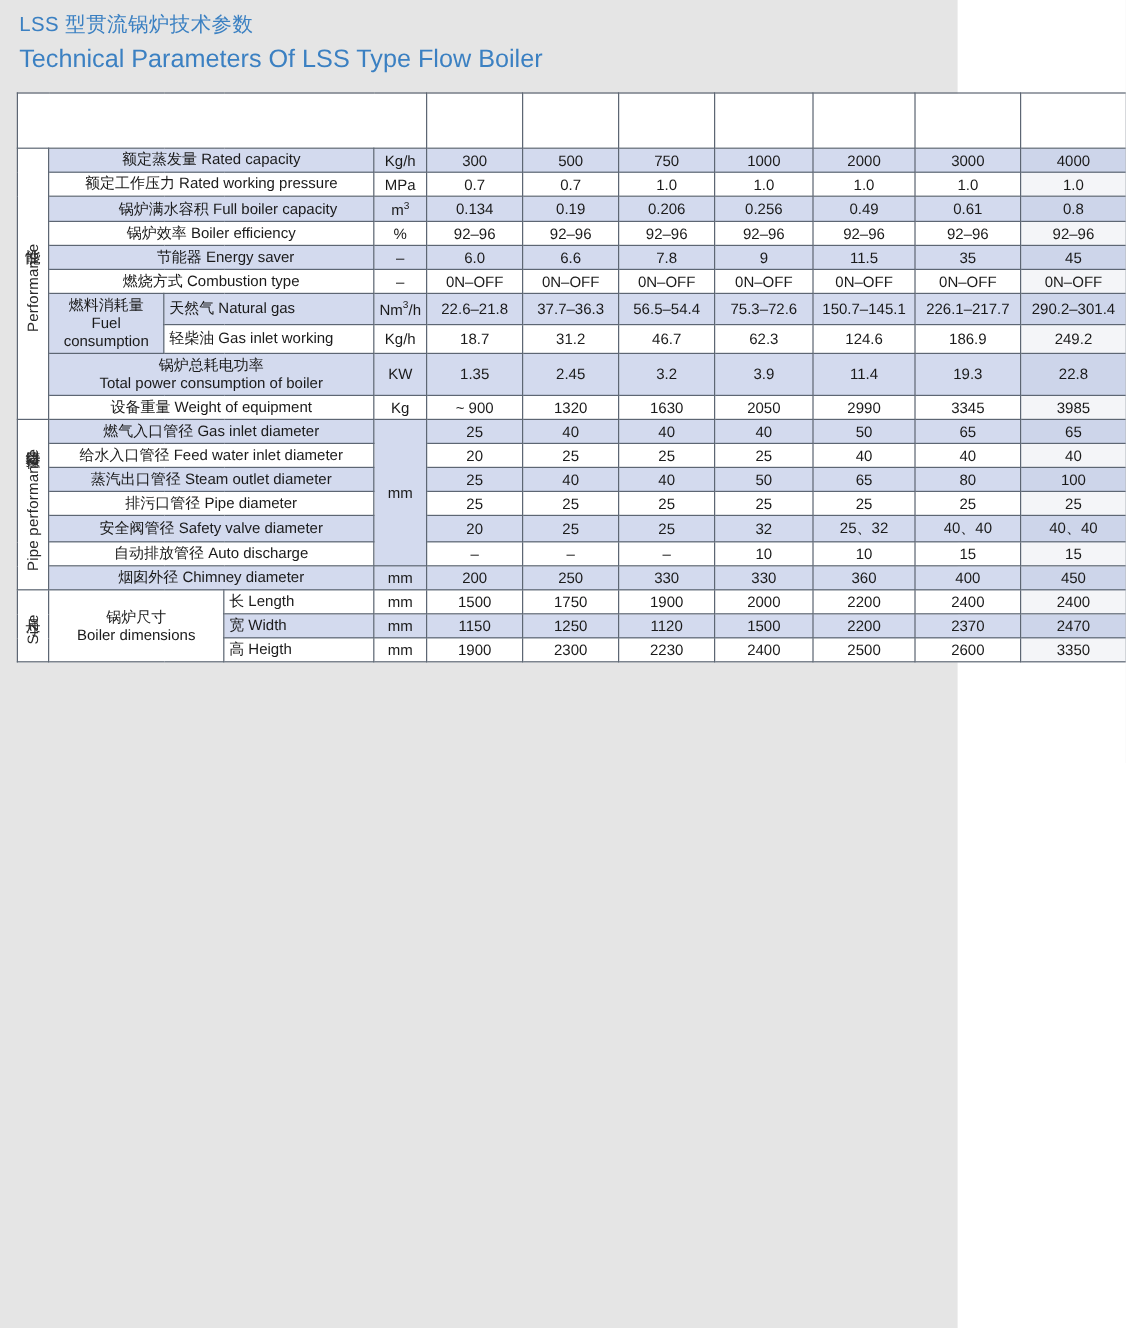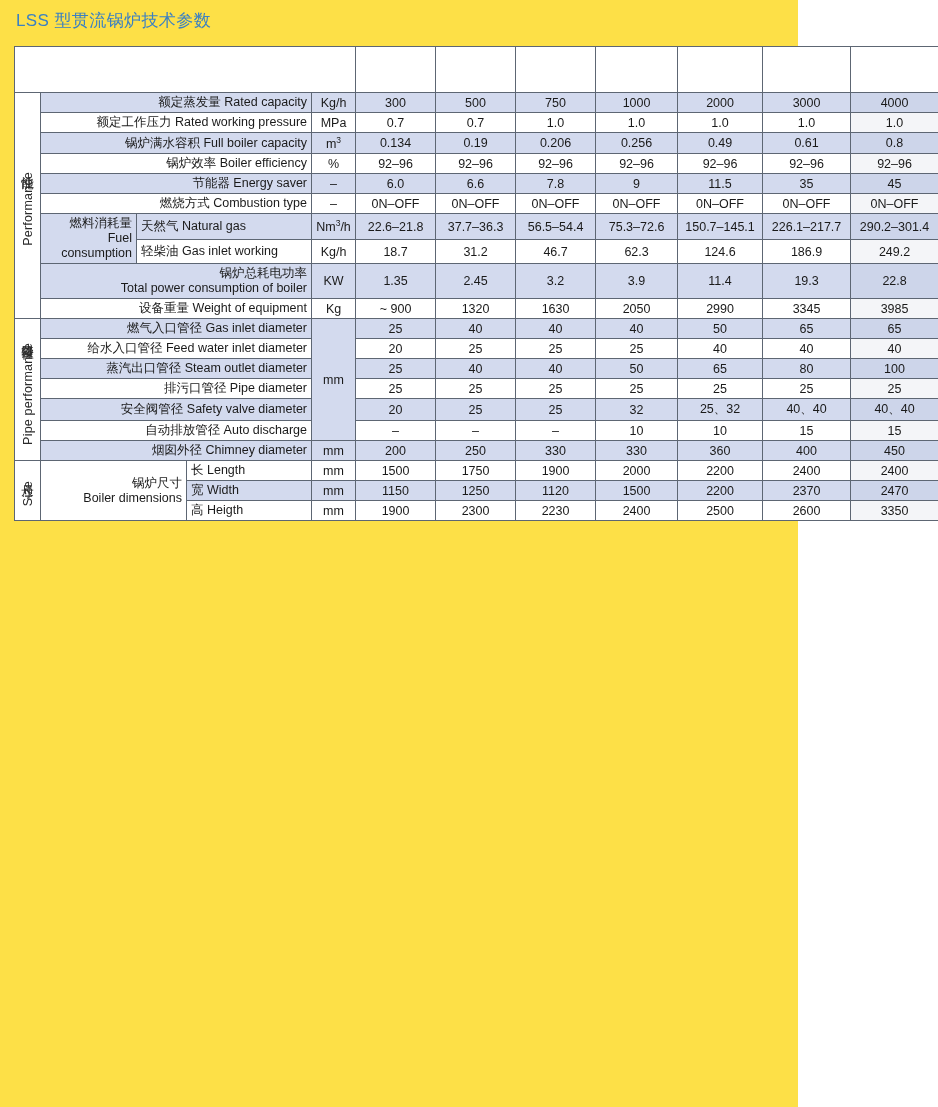--- a/index.html
+++ b/index.html
@@ -8,21 +8,21 @@
     width: 938px; height: 1107px;
     background: #ffffff;
   }
   body {
     font-family: "Liberation Sans", "DejaVu Sans", sans-serif;
     color: #1a1a1a;
   }
   #page {
     width: 798px; height: 1107px;
     position: relative;
-    background: #fde047;
+    background: #e5e5e5;
     padding: 0;
   }
   .titles { padding: 8px 0 0 16px; }
   .title-cn {
     font-size: 17px;
     color: #3b80c2;
     letter-spacing: .4px;
     line-height: 26px;
     white-space: nowrap;
   }
@@ -91,21 +91,21 @@
     font-size: 12.5px;
     writing-mode: vertical-rl;
     transform: rotate(180deg);
     color: #2a2a2a;
     letter-spacing: .2px;
     white-space: nowrap;
   }
 
   
   td.pname {
-    text-align: right;
+    text-align: center;
     padding-left: 8px;
     font-size: 12.5px;
     line-height: 15px;
   }
   td.sub {
     text-align: left;
     padding-left: 8px;
     font-size: 12.5px;
     line-height: 15px;
     margin-left: 48px;
@@ -127,20 +127,21 @@
   td.merged-wh { background: #ffffff; }
   sup { font-size: 8.5px; vertical-align: super; }
 </style>
 </head>
 <body>
 
 <div id="page">
 
   <div class="titles">
     <div class="title-cn">LSS 型贯流锅炉技术参数</div>
+    <div class="title-en">Technical Parameters Of LSS Type Flow Boiler</div>
   </div>
 
   <table class="spec">
     <colgroup>
       <col style="width:26px">
         <col style="width:96px">
         <col style="width:50px">
       <col style="width:125px">
         <col style="width:44px">
       <col style="width:80px">

